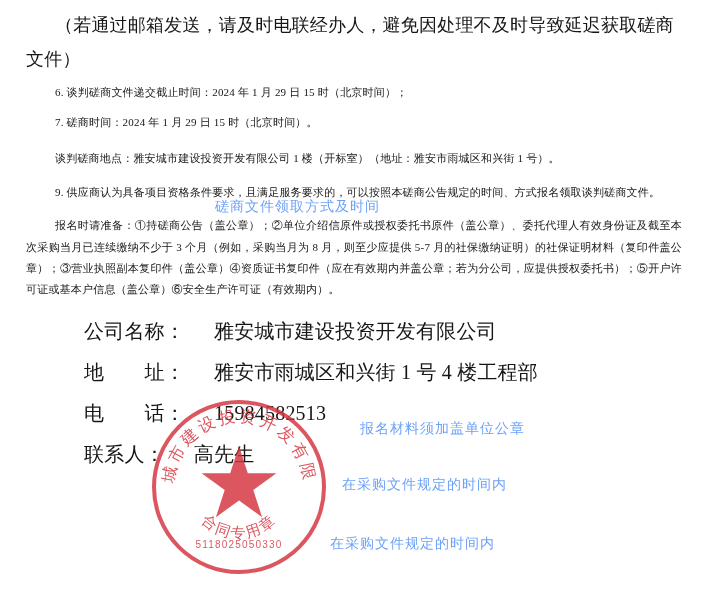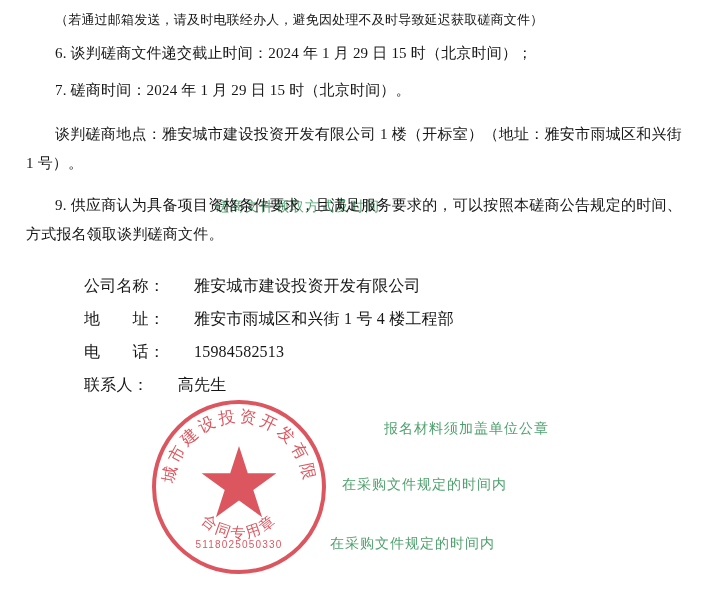--- a/index.html
+++ b/index.html
@@ -20,42 +20,42 @@
     width: 708px;
     height: 590px;
     box-sizing: border-box;
     padding: 8px 26px 0 26px;
   }
   .doc-body {
     position: relative;
     z-index: 3;
   }
   .para {
-    font-size: 15px;
+    font-size: 11px;
     line-height: 1.95;
     text-align: justify;
     text-justify: inter-ideograph;
     margin: 0 0 1px 0;
     letter-spacing: 0.2px;
   }
   .indent2 { text-indent: 29px; }
   .note-line {
-    font-size: 13px;
+    font-size: 18px;
     line-height: 1.9;
     margin: 0 0 6px 0;
     text-indent: 29px;
     letter-spacing: 0.2px;
   }
   .spacer-sm { height: 7px; }
   .spacer-md { height: 11px; }
   .contact-block {
     margin-top: 2px;
   }
   .contact-row {
-    font-size: 16px;
+    font-size: 20px;
     line-height: 2.05;
     text-indent: 29px;
     letter-spacing: 0.2px;
     position: relative;
   }
   .contact-row .lbl {
     display: inline-block;
   }
   .contact-row .val {
     display: inline-block;
@@ -71,30 +71,30 @@
     z-index: 5;
     pointer-events: none;
     opacity: 0.82;
   }
   .seal svg { display: block; }
 
   
   .ghost {
     position: absolute;
     z-index: 1;
-    color: #15803d;
+    color: #3b82f6;
     font-size: 14px;
     letter-spacing: 1px;
     white-space: nowrap;
     opacity: 0.75;
     font-family: Liberation Sans, sans-serif;
   }
   .g1 { left: 215px; top: 198px; }
   .g2 { left: 300px; top: 225px; }
-  .g3 { left: 360px; top: 420px; margin-left: 24px; }
+  .g3 { left: 360px; top: 420px; }
   .g4 { left: 330px; top: 476px; margin-left: 12px; }
   .g5 { left: 330px; top: 535px; }
   .g6 { left: 508px; top: 566px; }
   .g7 { left: 120px; top: 455px; }
 </style>
 </head>
 <body>
 
 <div class="page">
 
@@ -114,20 +114,21 @@
     <div class="spacer-sm"></div>
 
     <div class="spacer-sm"></div>
 
     <div class="para indent2">谈判磋商地点：雅安城市建设投资开发有限公司 1 楼（开标室）（地址：雅安市雨城区和兴街 1 号）。</div>
     <div class="spacer-md"></div>
 
     <div class="para indent2">9. 供应商认为具备项目资格条件要求，且满足服务要求的，可以按照本磋商公告规定的时间、方式报名领取谈判磋商文件。</div>
     <div class="spacer-md"></div>
 
+    <div class="para indent2">报名时请准备：①持磋商公告（盖公章）；②单位介绍信原件或授权委托书原件（盖公章）、委托代理人有效身份证及截至本次采购当月已连续缴纳不少于 3 个月（例如，采购当月为 8 月，则至少应提供 5-7 月的社保缴纳证明）的社保证明材料（复印件盖公章）；③营业执照副本复印件（盖公章）④资质证书复印件（应在有效期内并盖公章；若为分公司，应提供授权委托书）；⑤开户许可证或基本户信息（盖公章）⑥安全生产许可证（有效期内）。</div>
     <div class="spacer-sm"></div>
 
 
     <div class="contact-block">
       <div class="contact-row">
         <span class="lbl">公司名称：</span><span class="val">雅安城市建设投资开发有限公司</span>
       </div>
       <div class="contact-row">
         <span class="lbl">地　　址：</span><span class="val">雅安市雨城区和兴街 1 号 4 楼工程部</span>
       </div>

